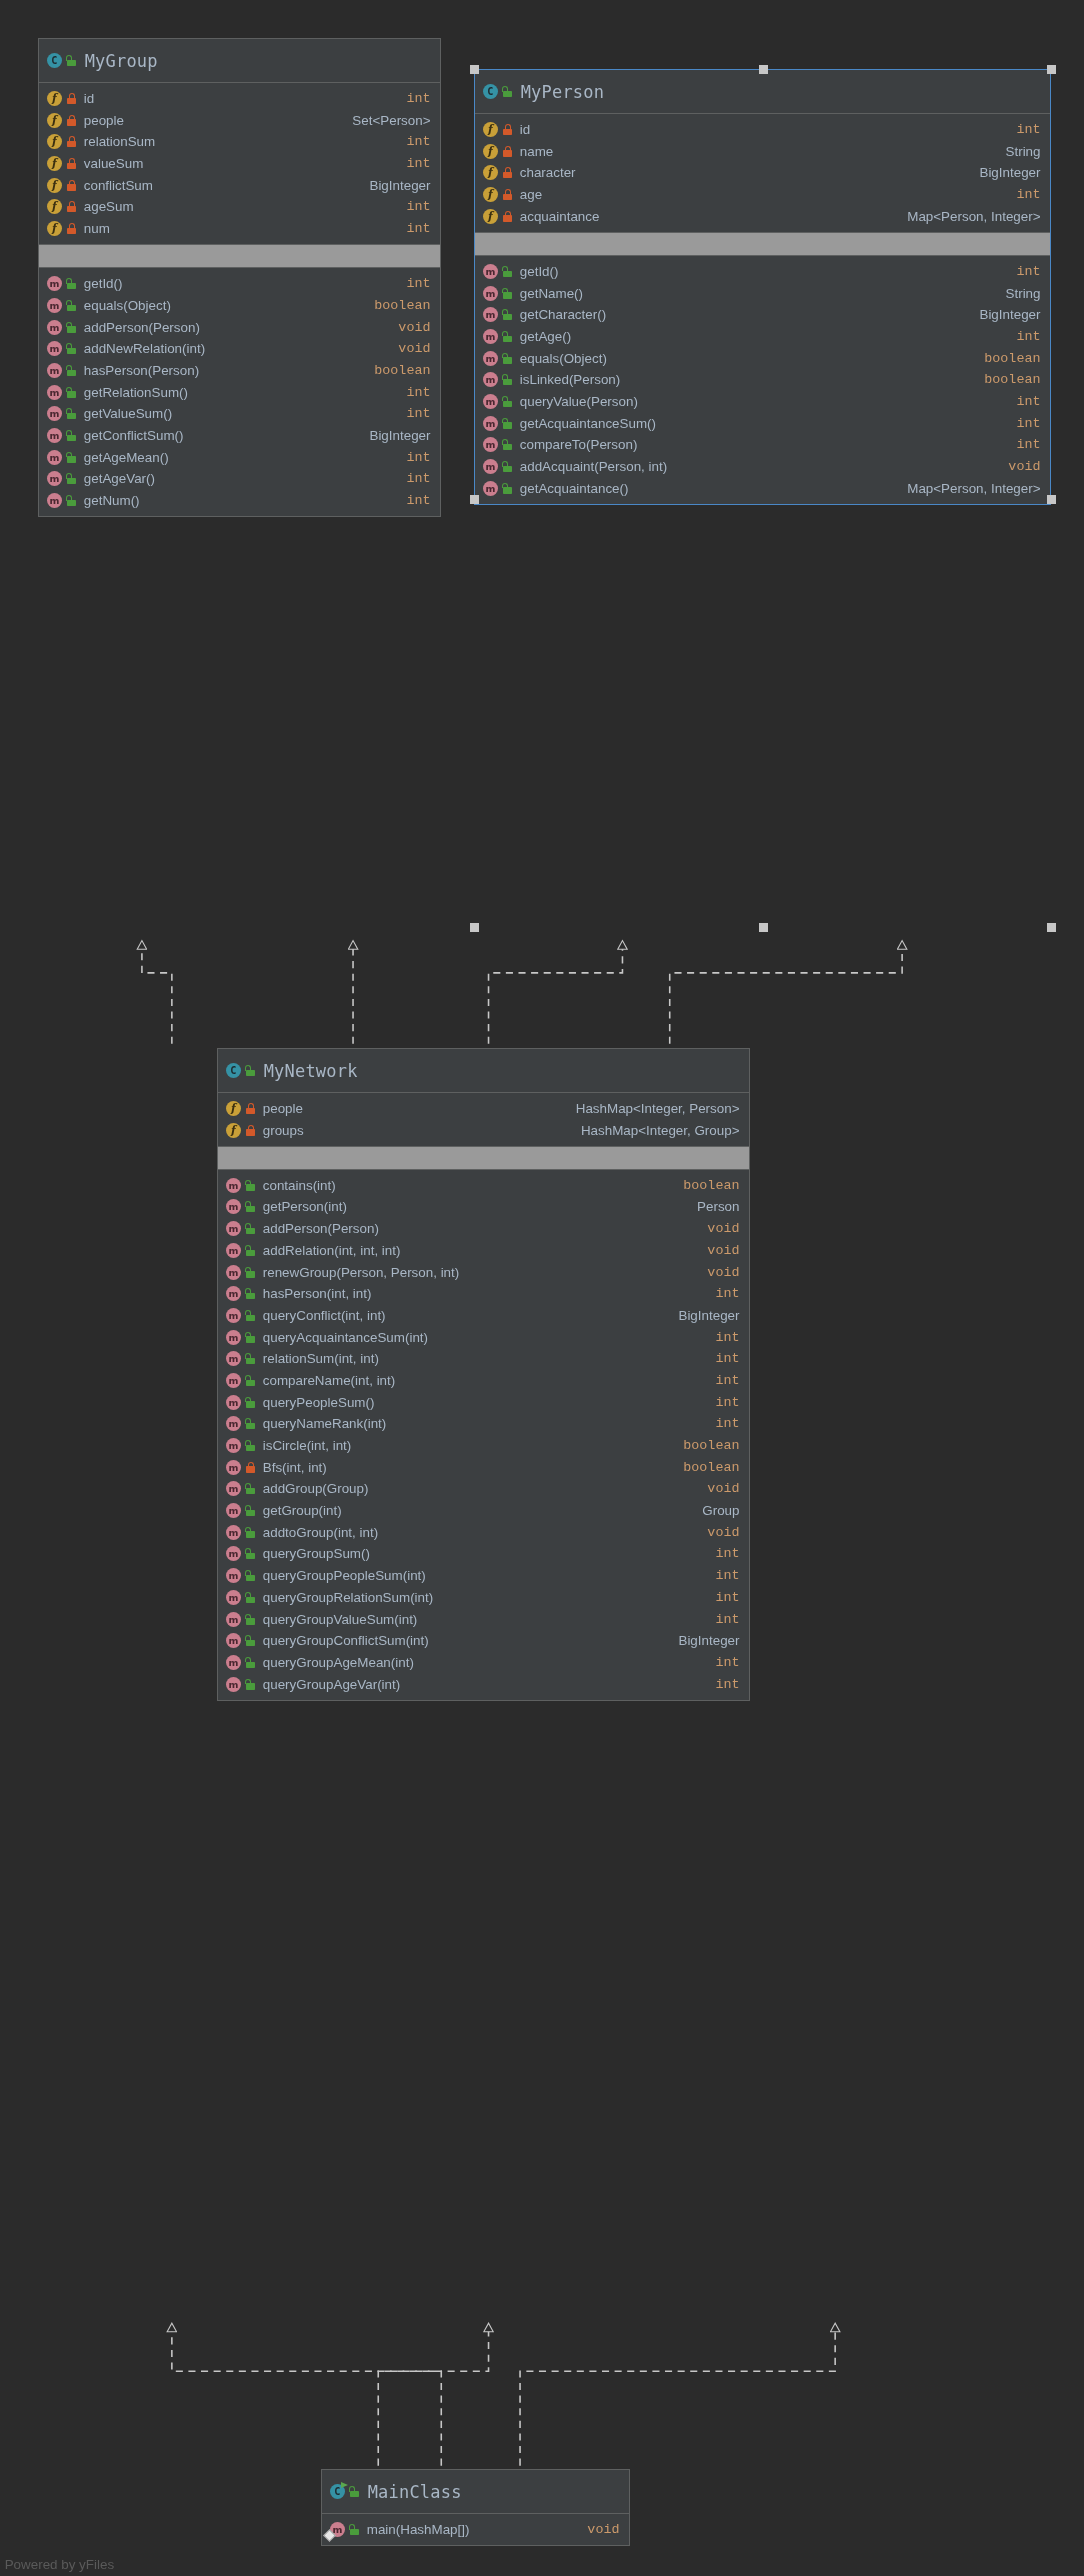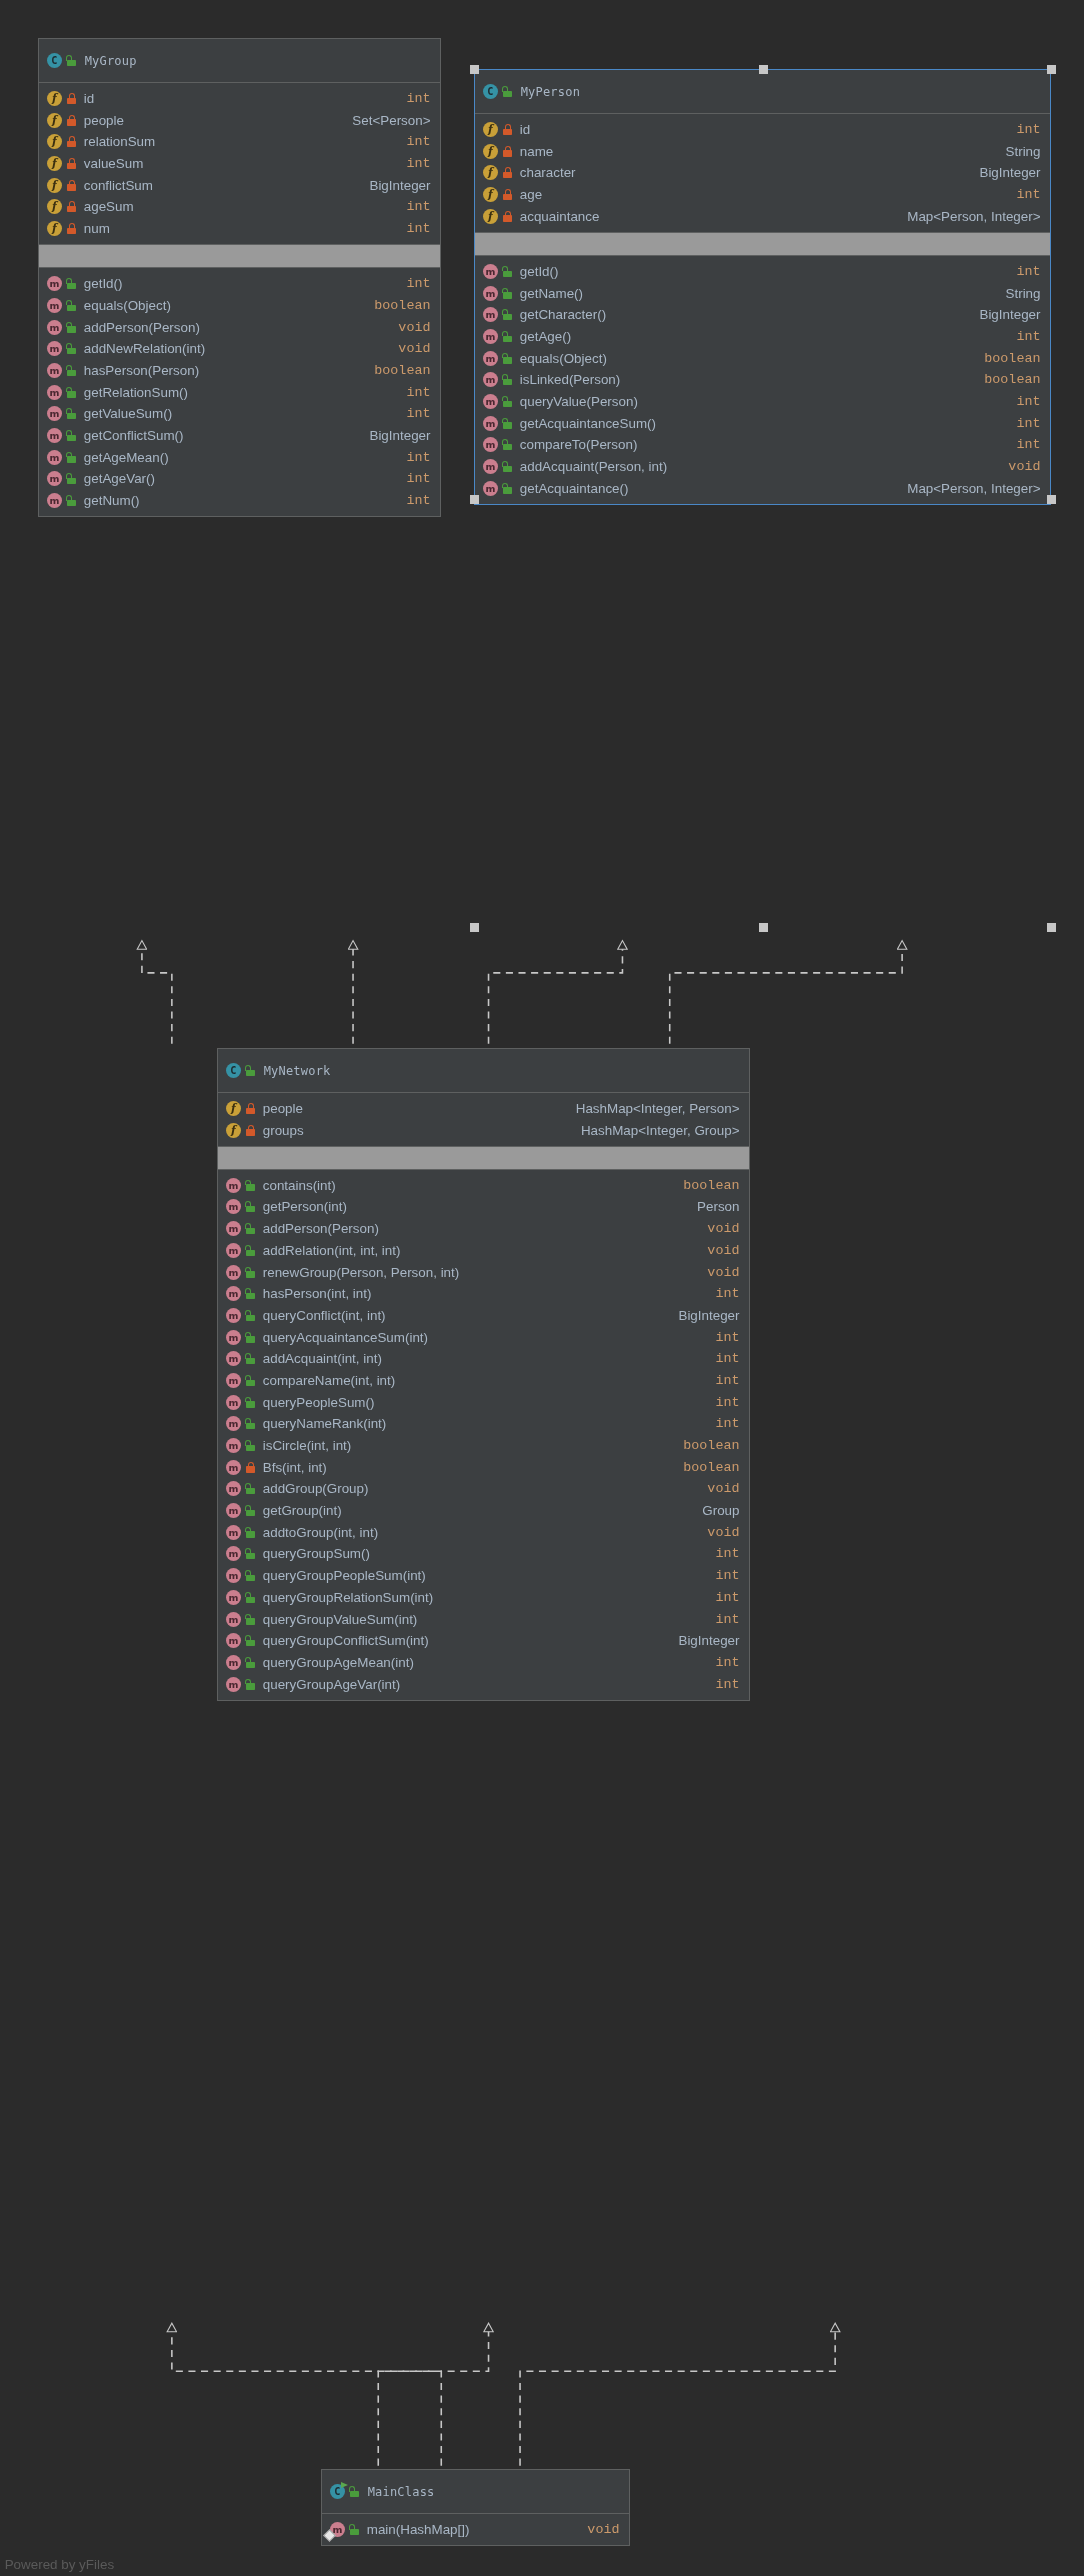--- a/index.html
+++ b/index.html
@@ -32,21 +32,21 @@
     background:#3c3f41;
     border-bottom:0.8px solid #5e6060;
     display:flex;
     align-items:center;
     padding:0 7.9px;
     height:44px;
     box-sizing:border-box;
   }
   .node-title{
     font-family:"DejaVu Sans Mono","Liberation Mono",monospace;
-    font-size:12px;
+    font-size:17px;
     color:#a9b7c6;
     margin-left:7.9px;
     letter-spacing:0.2px;
     white-space:nowrap;
   }
   .section{padding:0;}
   .sep-band{
     background:#9a9a9a;
     height:22px;
     border-top:0.8px solid #5e6060;
@@ -617,21 +617,21 @@
           </span>
           <span class="mname">queryAcquaintanceSum(int)</span>
           <span class="mtype prim">int</span>
         </div>
         <div class="row">
           <span class="ico ico-method">m</span>
           <span class="lock open">
             <span class="shackle"></span>
             <span class="body"></span>
           </span>
-          <span class="mname">addAcquaint(int, int)</span>
+          <span class="mname">relationSum(int, int)</span>
           <span class="mtype prim">int</span>
         </div>
         <div class="row">
           <span class="ico ico-method">m</span>
           <span class="lock open">
             <span class="shackle"></span>
             <span class="body"></span>
           </span>
           <span class="mname">compareName(int, int)</span>
           <span class="mtype prim">int</span>

